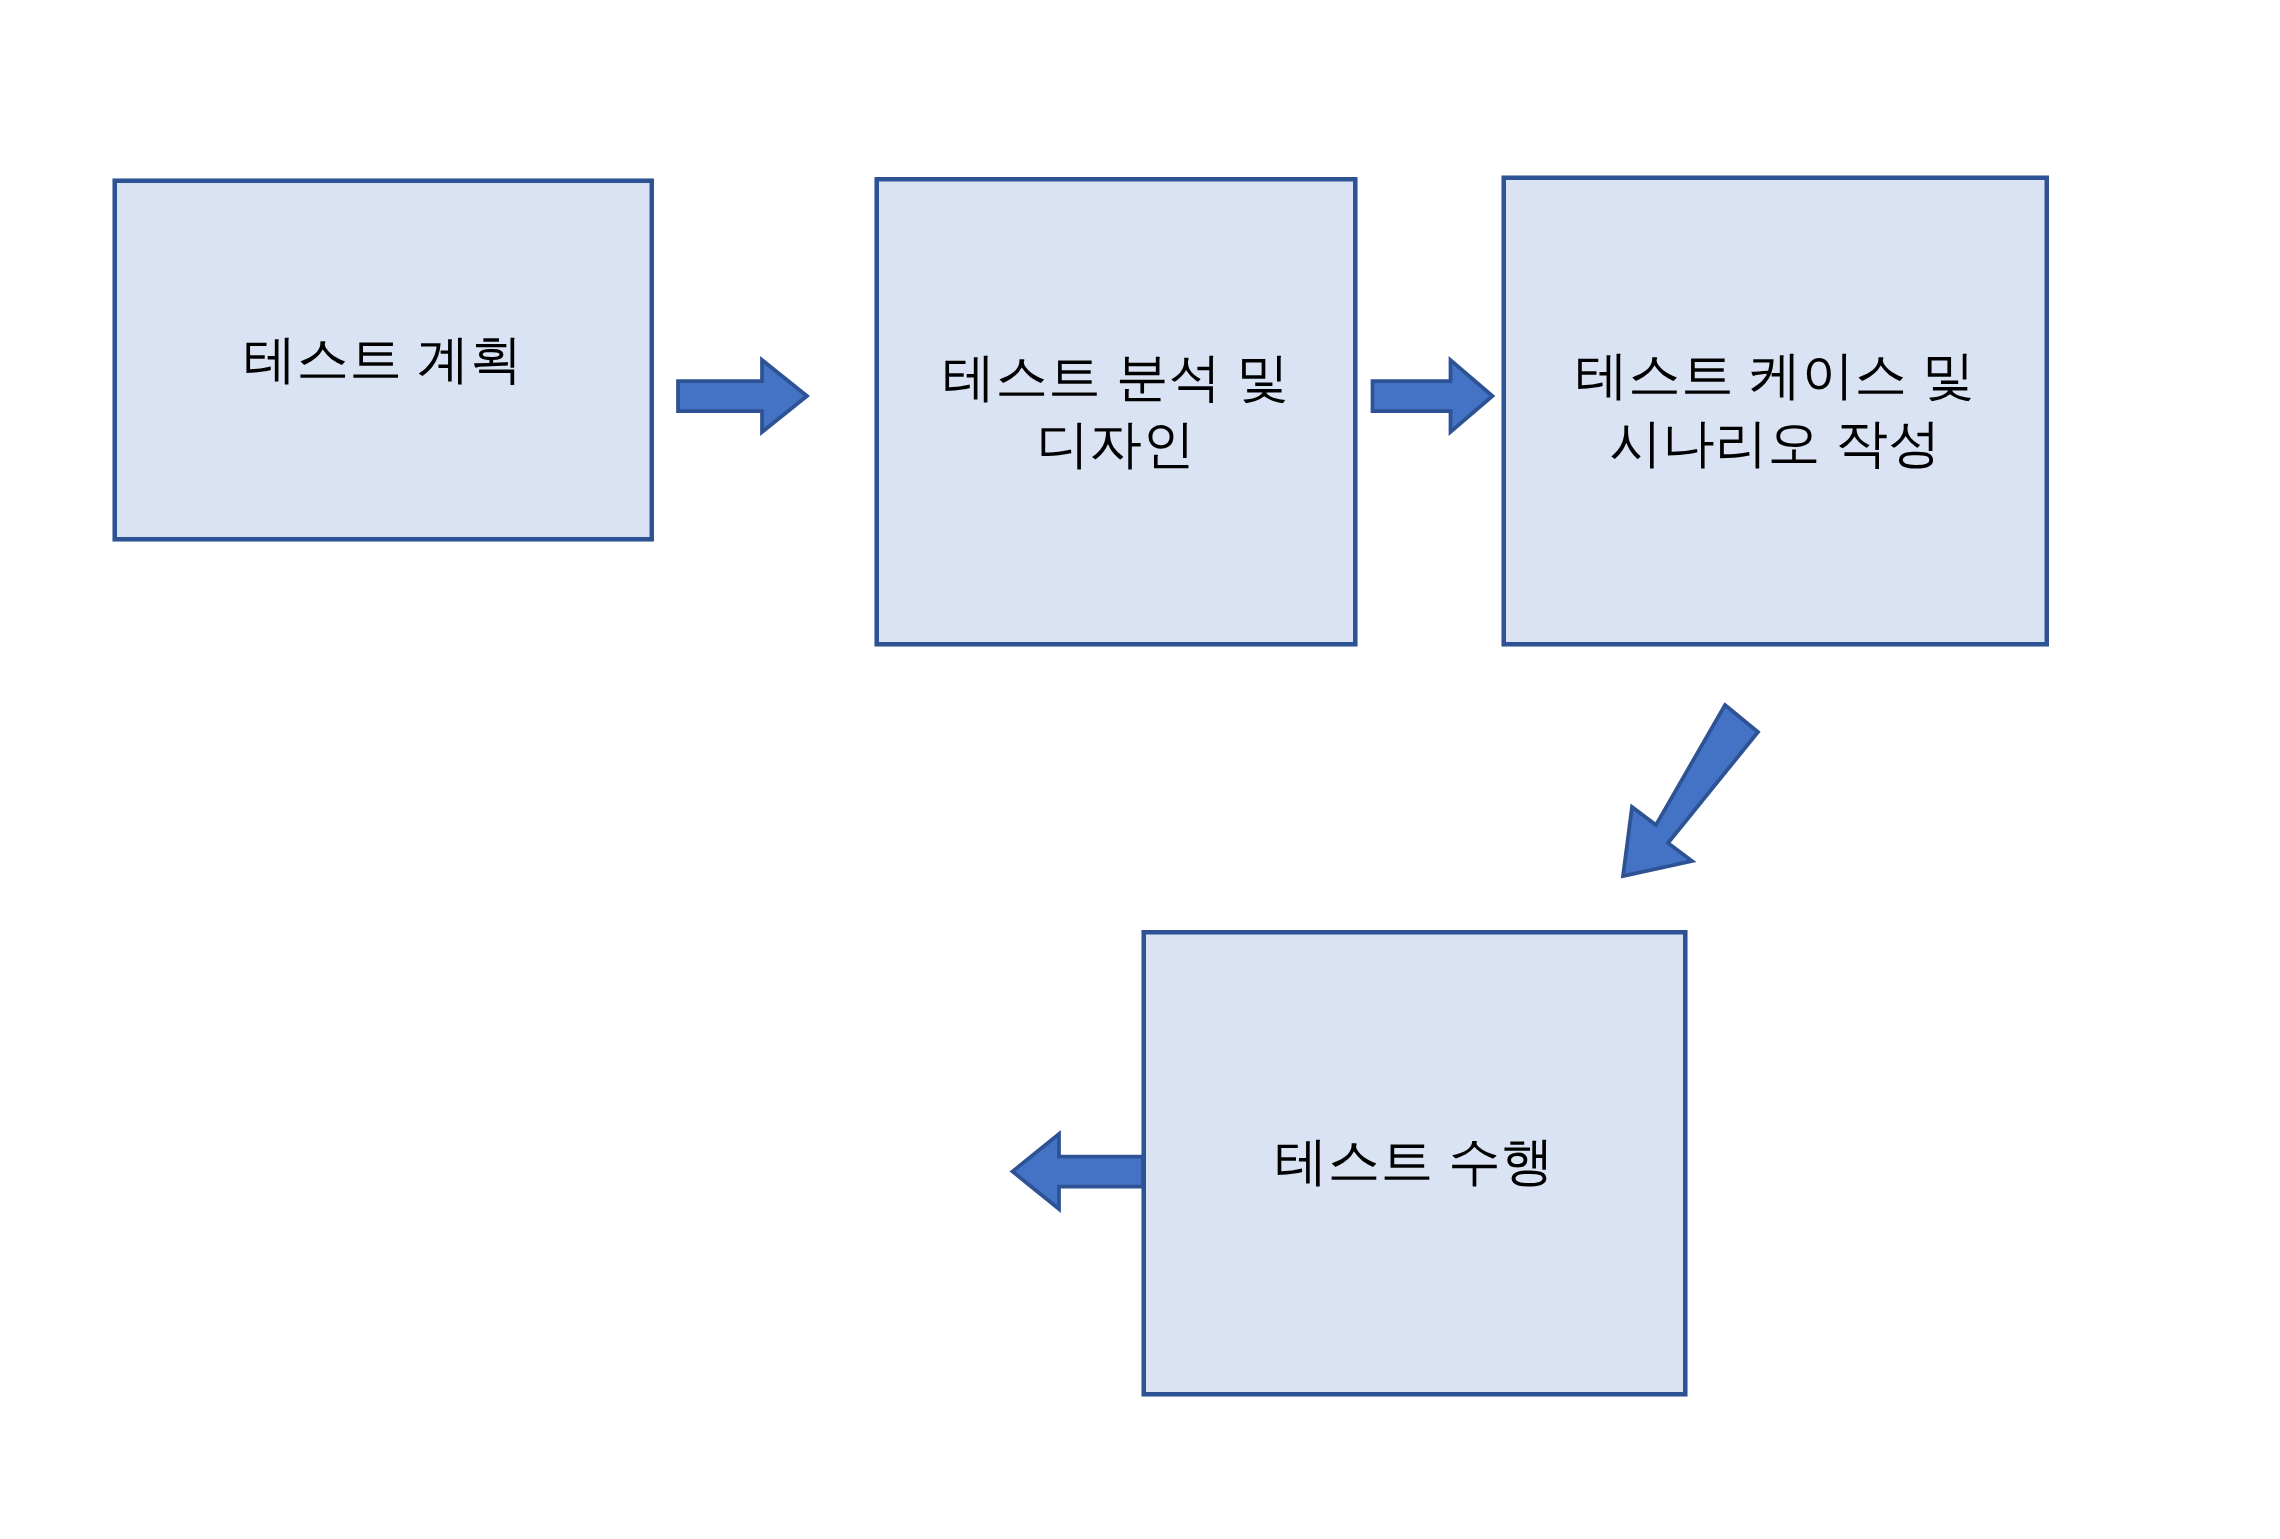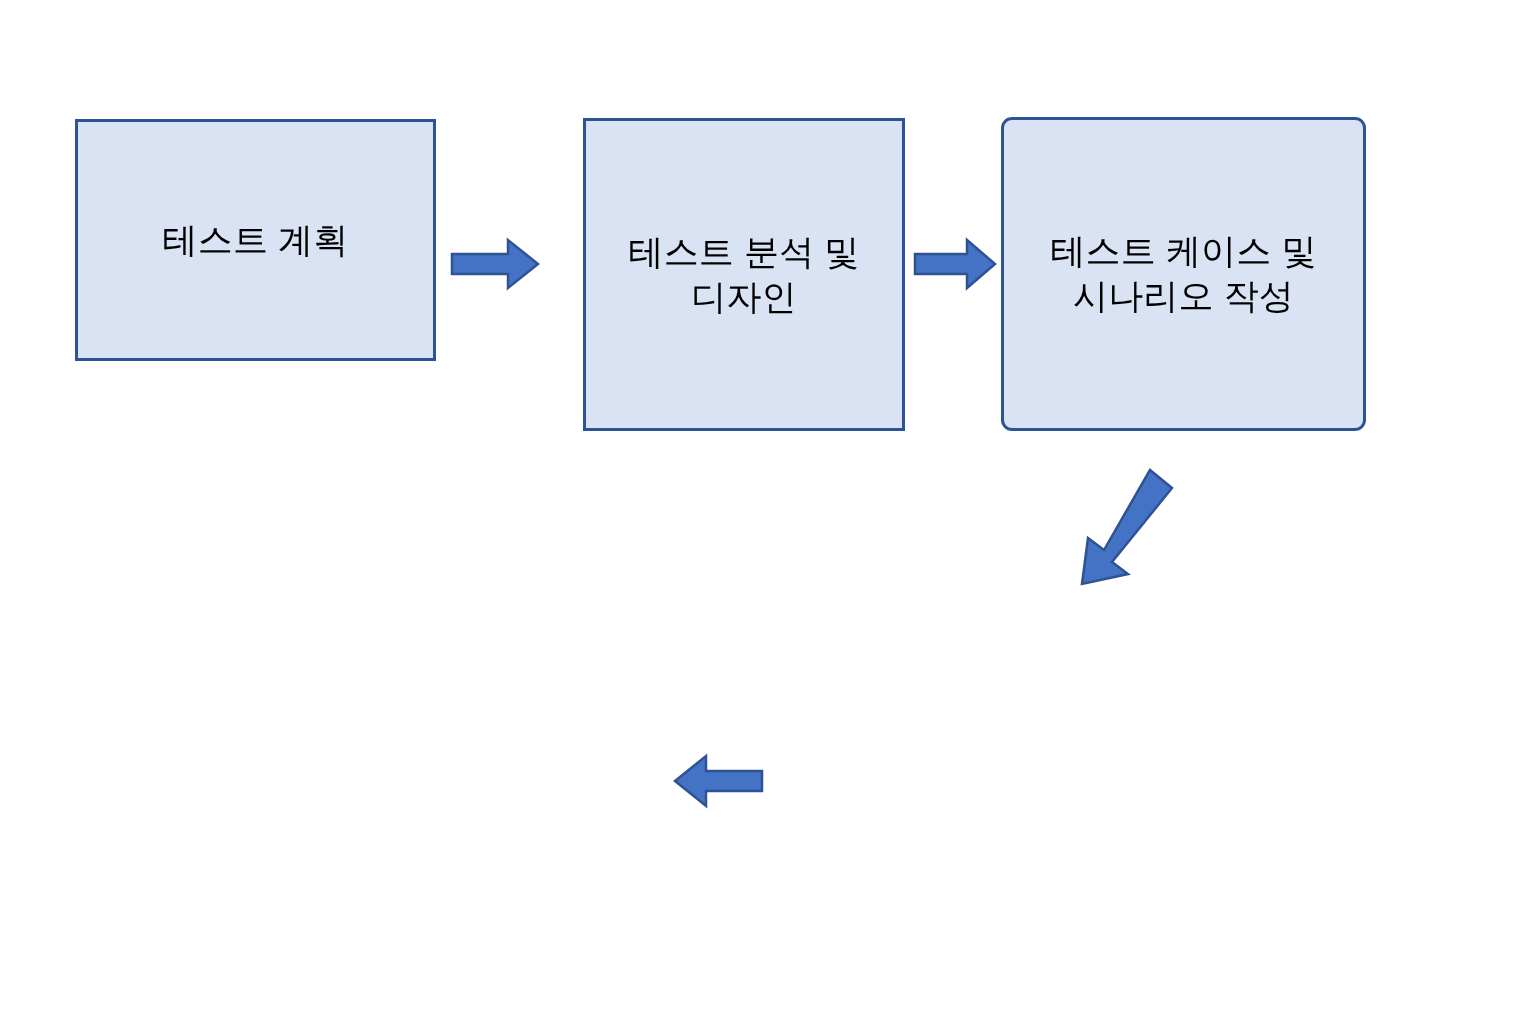--- a/index.html
+++ b/index.html
@@ -40,21 +40,21 @@
     position: absolute;
   }
   .connector svg {
     display: block;
     overflow: visible;
   }
 
   
   #node-0 { left: 75px;  top: 119px; width: 361px; height: 242px; }
   #node-1 { left: 548px; top: 118px; width: 322px; height: 313px; margin-left: 35px; }
-  #node-2 { left: 1001px;top: 117px; width: 365px; height: 314px; border-radius: 11px; }
+  #node-2 { left: 1001px;top: 117px; width: 365px; height: 314px; }
   #node-3 { left: 310px; top: 620px; width: 362px; height: 311px; }
   #node-4 { left: 761px; top: 620px; width: 364px; height: 311px; }
 
   
   #edge-0 { left: 450px;  top: 236px; width: 90px;  height: 56px; }
   #edge-1 { left: 913px;  top: 236px; width: 84px;  height: 56px; }
   #edge-2 { left: 1066px; top: 466px; width: 112px; height: 122px; }
   #edge-3 { left: 672px;  top: 752px; width: 92px;  height: 58px; }
 </style>
 </head>
@@ -70,20 +70,23 @@
     <div class="node-label">테스트 분석 및
 디자인</div>
   </div>
 
   <div class="node" id="node-2">
     <div class="node-label">테스트 케이스 및
 시나리오 작성</div>
   </div>
 
 
+  <div class="node" id="node-4">
+    <div class="node-label">테스트 수행</div>
+  </div>
 
   <div class="connector" id="edge-0">
     <svg viewBox="0 0 90 56" width="90" height="56">
       <polygon points="2,18 58,18 58,4 88,28 58,52 58,38 2,38" fill="#4472C4" stroke="#2E5395" stroke-width="2.5" stroke-linejoin="miter"></polygon>
     </svg>
   </div>
 
   <div class="connector" id="edge-1">
     <svg viewBox="0 0 84 56" width="84" height="56">
       <polygon points="2,18 54,18 54,4 82,28 54,52 54,38 2,38" fill="#4472C4" stroke="#2E5395" stroke-width="2.5" stroke-linejoin="miter"></polygon>

